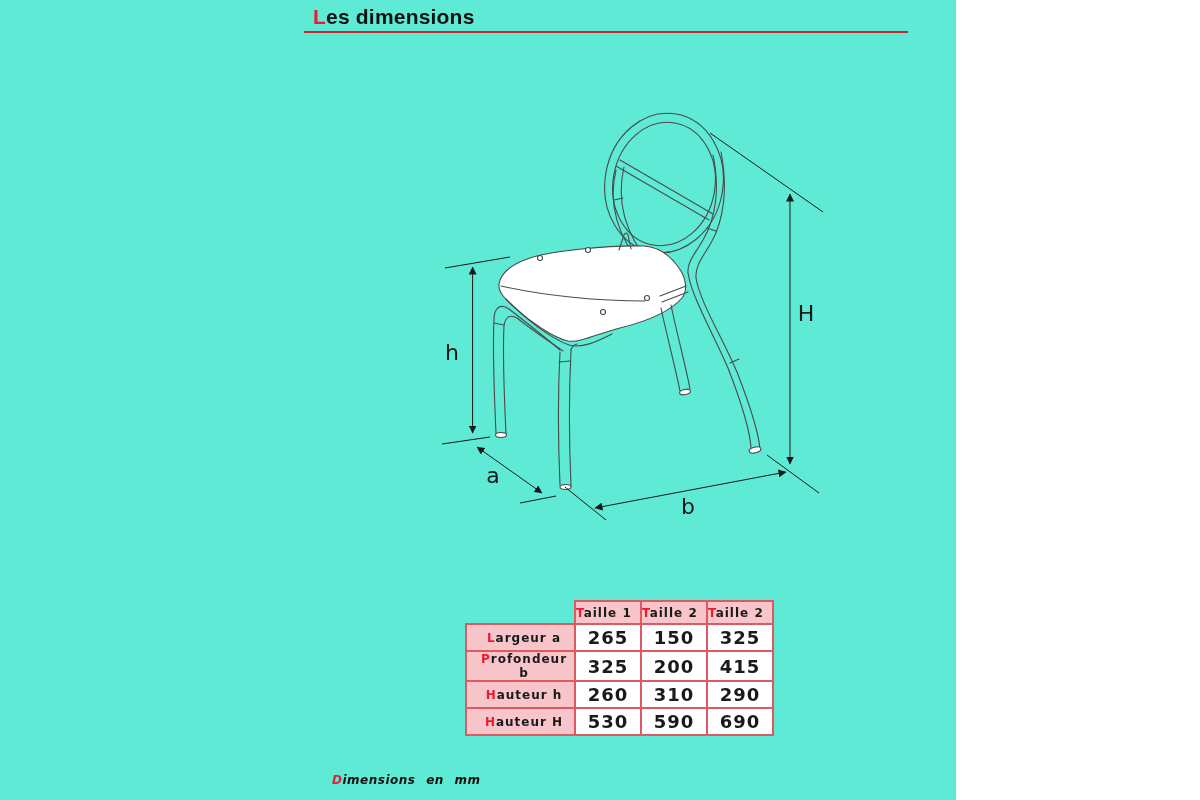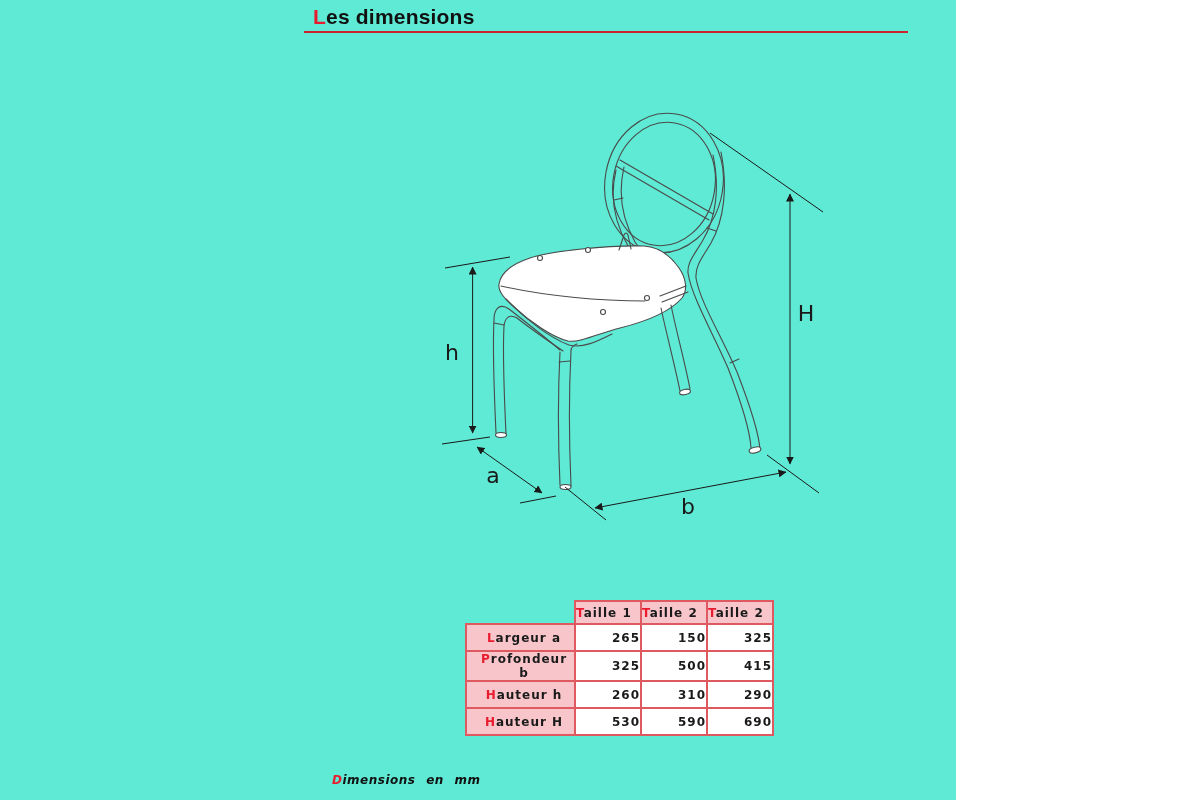--- a/index.html
+++ b/index.html
@@ -18,21 +18,21 @@
   .dim-label{font-family:"DejaVu Sans",sans-serif;font-size:22px;fill:#1a1a1a;}
 
   
   .dims-table{position:absolute;left:465px;top:600px;border-collapse:collapse;table-layout:fixed;
               font-family:"DejaVu Sans",sans-serif;}
   .dims-table th,.dims-table td{border:2px solid #df5a60;padding:0;}
   .dims-table .blank{border:none;background:transparent;}
   .dims-table th{background:#f8c6ca;font-size:12px;font-weight:bold;letter-spacing:1px;}
   .dims-table th.rowlabel{text-align:center;padding-left:7px;width:100px;height:25px;}
   .dims-table th.colhead{width:64px;height:21px;text-align:left;}
-  .dims-table td.val{background:#ffffff;text-align:right;font-size:12px;font-weight:bold;
+  .dims-table td.val{background:#ffffff;text-align:center;font-size:18px;font-weight:bold;
                      letter-spacing:1px;height:25px;}
 
   
   .footnote{position:absolute;left:332px;top:773px;font-family:"DejaVu Sans",sans-serif;
             font-size:12px;font-weight:bold;letter-spacing:0.5px;word-spacing:6px;color:#111;font-style:italic;}
 </style>
 </head>
 <body>
 
 <div id="page">
@@ -128,21 +128,21 @@
       </tr>
       <tr>
         <th class="rowlabel"><span class="red">L</span><span>argeur a</span></th>
         <td class="val">265</td>
         <td class="val">150</td>
         <td class="val">325</td>
       </tr>
       <tr>
         <th class="rowlabel"><span class="red">P</span><span>rofondeur b</span></th>
         <td class="val">325</td>
-        <td class="val">500</td>
+        <td class="val">200</td>
         <td class="val">415</td>
       </tr>
       <tr>
         <th class="rowlabel"><span class="red">H</span><span>auteur h</span></th>
         <td class="val">260</td>
         <td class="val">310</td>
         <td class="val">290</td>
       </tr>
       <tr>
         <th class="rowlabel"><span class="red">H</span><span>auteur H</span></th>

